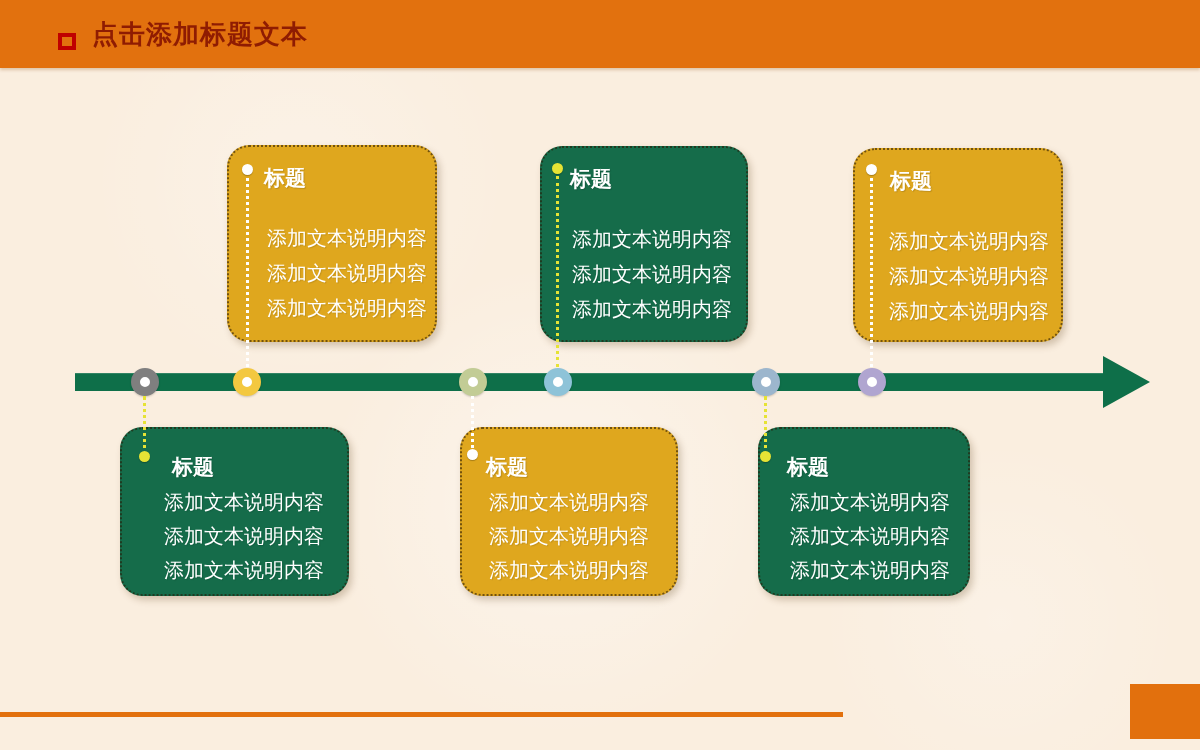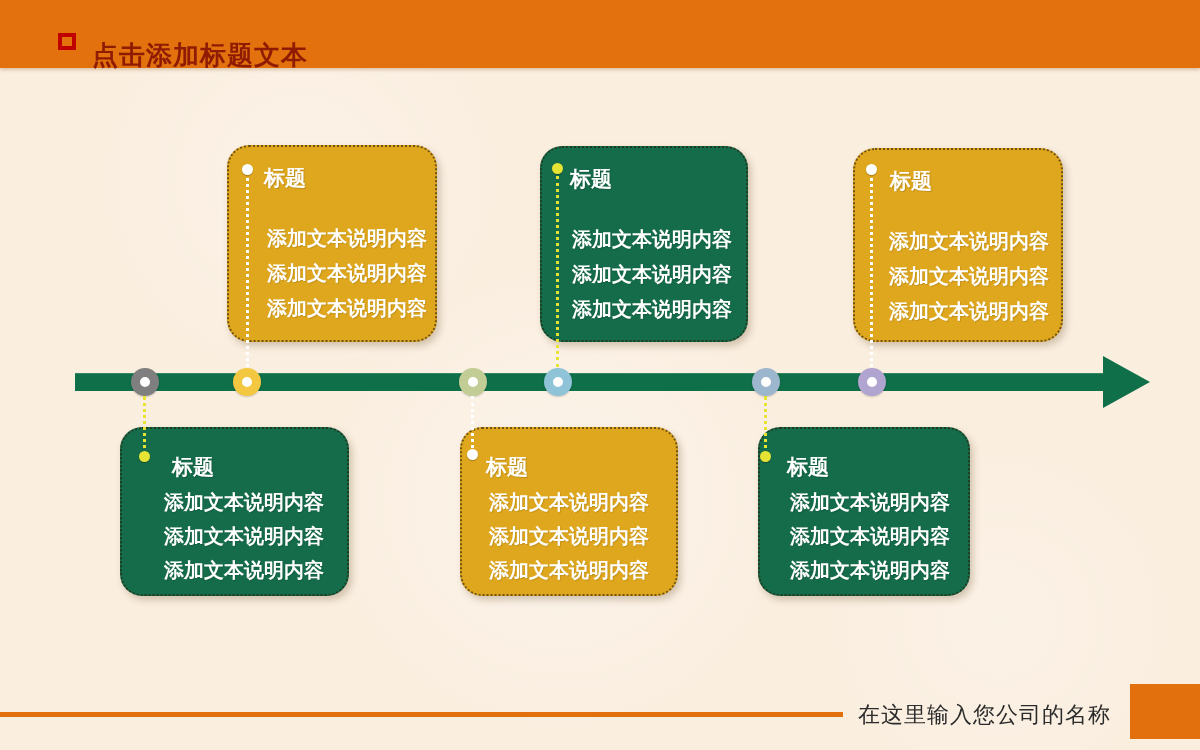--- a/index.html
+++ b/index.html
@@ -66,21 +66,21 @@
 
   
   .card{
     position:absolute;border-radius:22px;z-index:2;
     border:2px dotted rgba(40,25,5,0.6);
     box-shadow:3px 4px 7px rgba(90,60,20,0.25);
     color:#ffffff;box-sizing:border-box;
   }
   .card-title{font-weight:bold;font-size:21px;line-height:34px;
     text-shadow:1px 1px 1px rgba(0,0,0,0.15);}
-  .card-line{font-size:20px;font-weight:bold;white-space:nowrap;
+  .card-line{font-size:20px;font-weight:normal;white-space:nowrap;
     text-shadow:1px 1px 1px rgba(0,0,0,0.12);}
 
   .card-t1{left:227px;top:145px;width:210px;height:197px;}
   .card-t2{left:540px;top:146px;width:208px;height:196px;}
   .card-t3{left:853px;top:148px;width:210px;height:194px;}
   .card-b1{left:120px;top:427px;width:229px;height:169px;}
   .card-b2{left:460px;top:427px;width:218px;height:169px;}
   .card-b3{left:758px;top:427px;width:212px;height:169px;}
 
   .card-top .card-title{margin-top:14px;}
@@ -104,21 +104,21 @@
   .footer-block{position:absolute;left:1130px;top:684px;width:70px;height:55px;}
 </style>
 </head>
 <body>
 
 <div class="slide" style="background-color: rgb(250, 238, 223);">
   <div class="bg-decor"></div>
 
   <div class="header" style="background-color: rgb(226, 113, 14);">
     <span class="header-square"></span>
-    <div class="header-title" style="color: rgb(143, 28, 2); margin-top: 21px;">点击添加标题文本</div>
+    <div class="header-title" style="color: rgb(143, 28, 2);">点击添加标题文本</div>
   </div>
 
   <div class="tl-bar" style="background-color: rgb(14, 111, 73);"></div>
   <div class="tl-arrow" style="border-left-color: rgb(14, 111, 73);"></div>
 
   <div class="marker m1" style="border-color: rgb(127, 127, 127);"></div>
   <div class="marker m2" style="border-color: rgb(243, 200, 64);"></div>
   <div class="marker m3" style="border-color: rgb(194, 204, 149);"></div>
   <div class="marker m4" style="border-color: rgb(142, 195, 216);"></div>
   <div class="marker m5" style="border-color: rgb(156, 182, 205);"></div>
@@ -186,15 +186,14 @@
   <div class="card card-bot card-b3" style="background-color: rgb(21, 108, 74);">
     <div class="card-title">标题</div>
     <div class="card-body">
       <div class="card-line">添加文本说明内容</div>
       <div class="card-line">添加文本说明内容</div>
       <div class="card-line">添加文本说明内容</div>
     </div>
   </div>
 
   <div class="footer-line" style="background-color: rgb(226, 112, 13);"></div>
-  <div class="footer-text" style="color: rgb(43, 43, 43);">在这里输入您公司的名称</div>
   <div class="footer-block" style="background-color: rgb(226, 112, 13);"></div>
 </div>
 
 </body></html>

